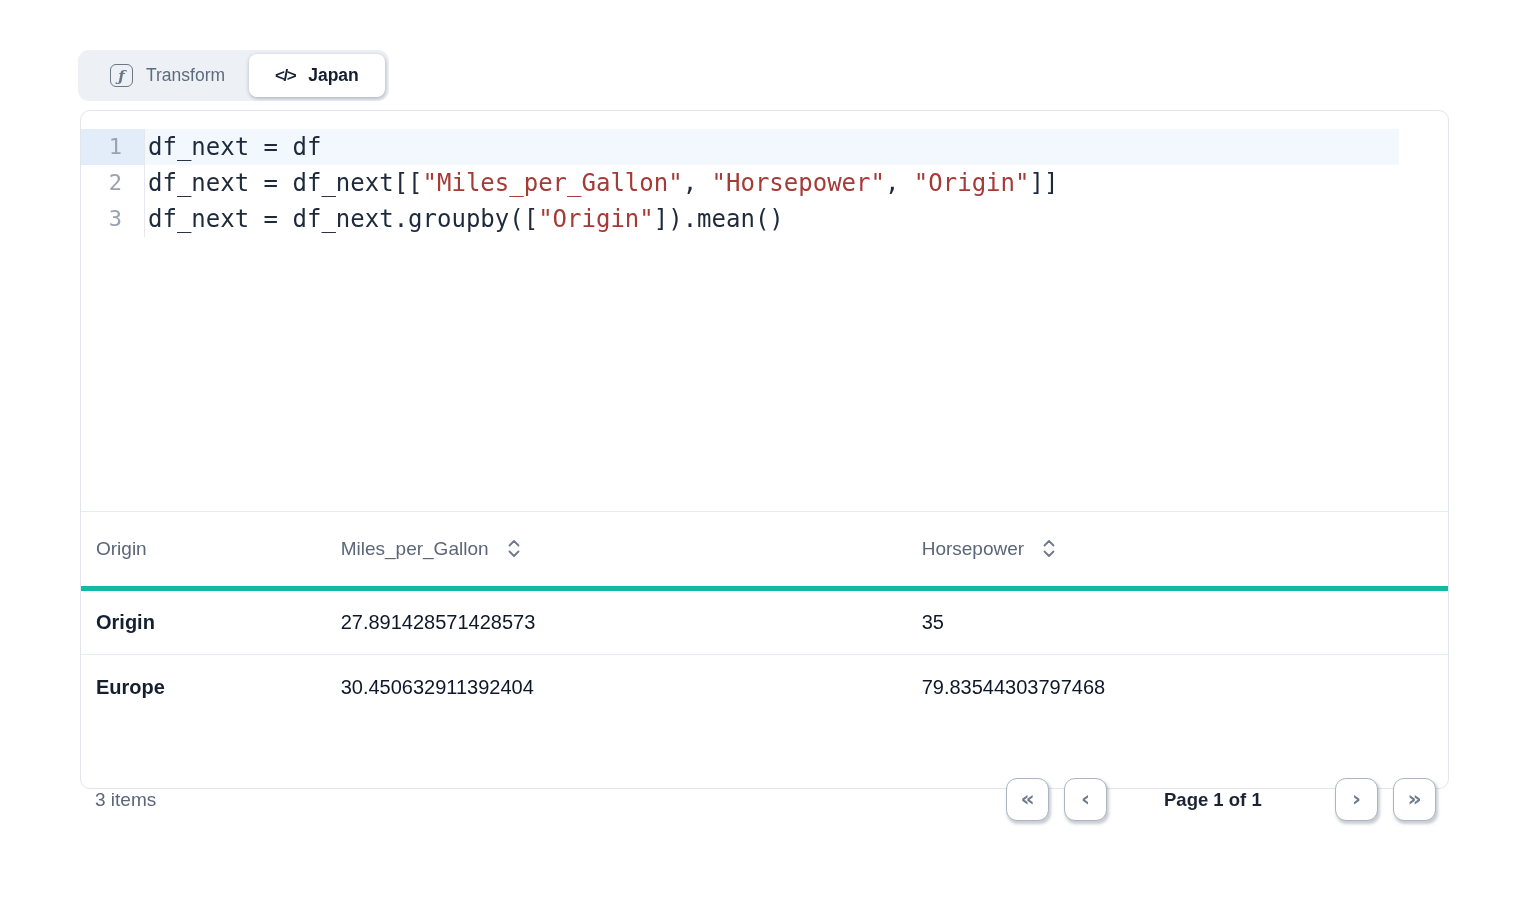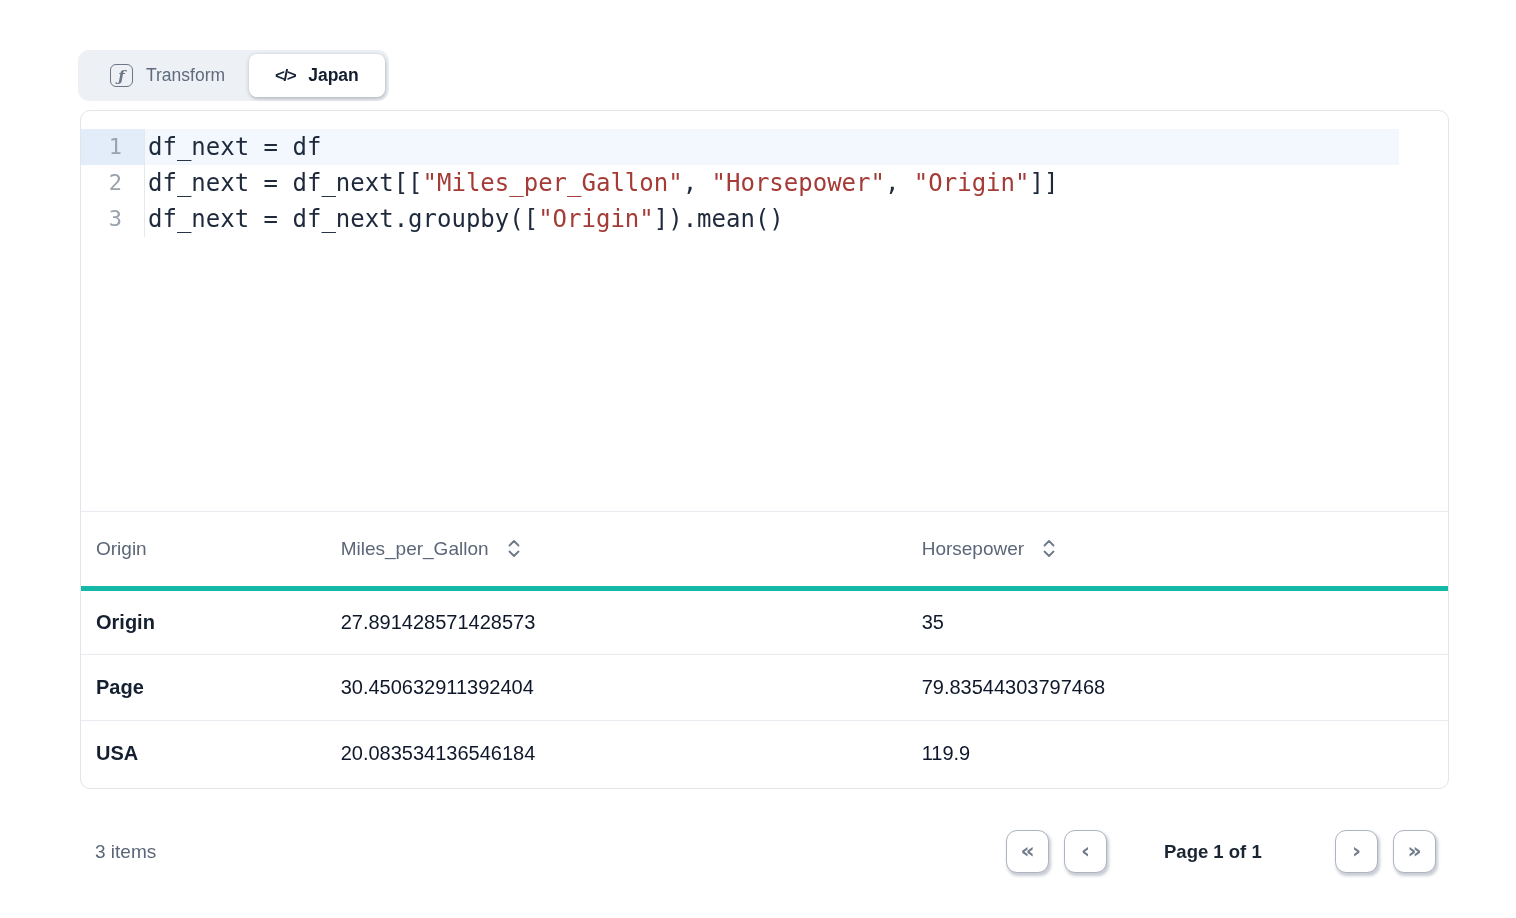--- a/index.html
+++ b/index.html
@@ -66,21 +66,21 @@
   td {
     height:66px; padding-left:15px; font-size:20px; color:#0f172a;
     border-bottom:1px solid #e8ebef;
   }
   tr:last-child td { border-bottom:none; }
   td.origin { font-weight:700; color:#141f30; }
   .sort-icon { display:inline-flex; flex:none; }
 
   
   .pagination {
-    position:absolute; left:80px; top:824px; width:1369px; height:55px;
+    position:absolute; left:80px; top:772px; width:1369px; height:55px;
     display:flex; align-items:center;
   }
   .items-count { font-size:19px; color:#5b6678; margin-left:15px; }
   .pg-controls { margin-left:auto; display:flex; align-items:center; margin-right:13px; }
   .pgbtn {
     width:43px; height:43px; background:#fff; border:1.5px solid #aeb5c2;
     border-radius:11px; display:flex; align-items:center; justify-content:center;
     font-size:22px; font-weight:600; color:#717c8c; cursor:pointer;
     box-shadow:1.5px 2.5px 3px rgba(110,120,140,0.38);
     font-family:"DejaVu Sans",sans-serif; padding-bottom:3px;
@@ -161,28 +161,23 @@
           </th>
         </tr>
       </thead>
       <tbody>
         <tr>
           <td class="origin">Origin</td>
           <td>27.891428571428573</td>
           <td>35</td>
         </tr>
         <tr>
-          <td class="origin">Page</td>
+          <td class="origin">Europe</td>
           <td>30.450632911392404</td>
           <td>79.83544303797468</td>
-        </tr>
-        <tr>
-          <td class="origin">USA</td>
-          <td>20.083534136546184</td>
-          <td>119.9</td>
         </tr>
       </tbody>
     </table>
   </div>
 
   <div class="pagination">
     <span class="items-count">3 items</span>
     <div class="pg-controls">
       <button class="pgbtn">«</button>
       <button class="pgbtn">‹</button>

